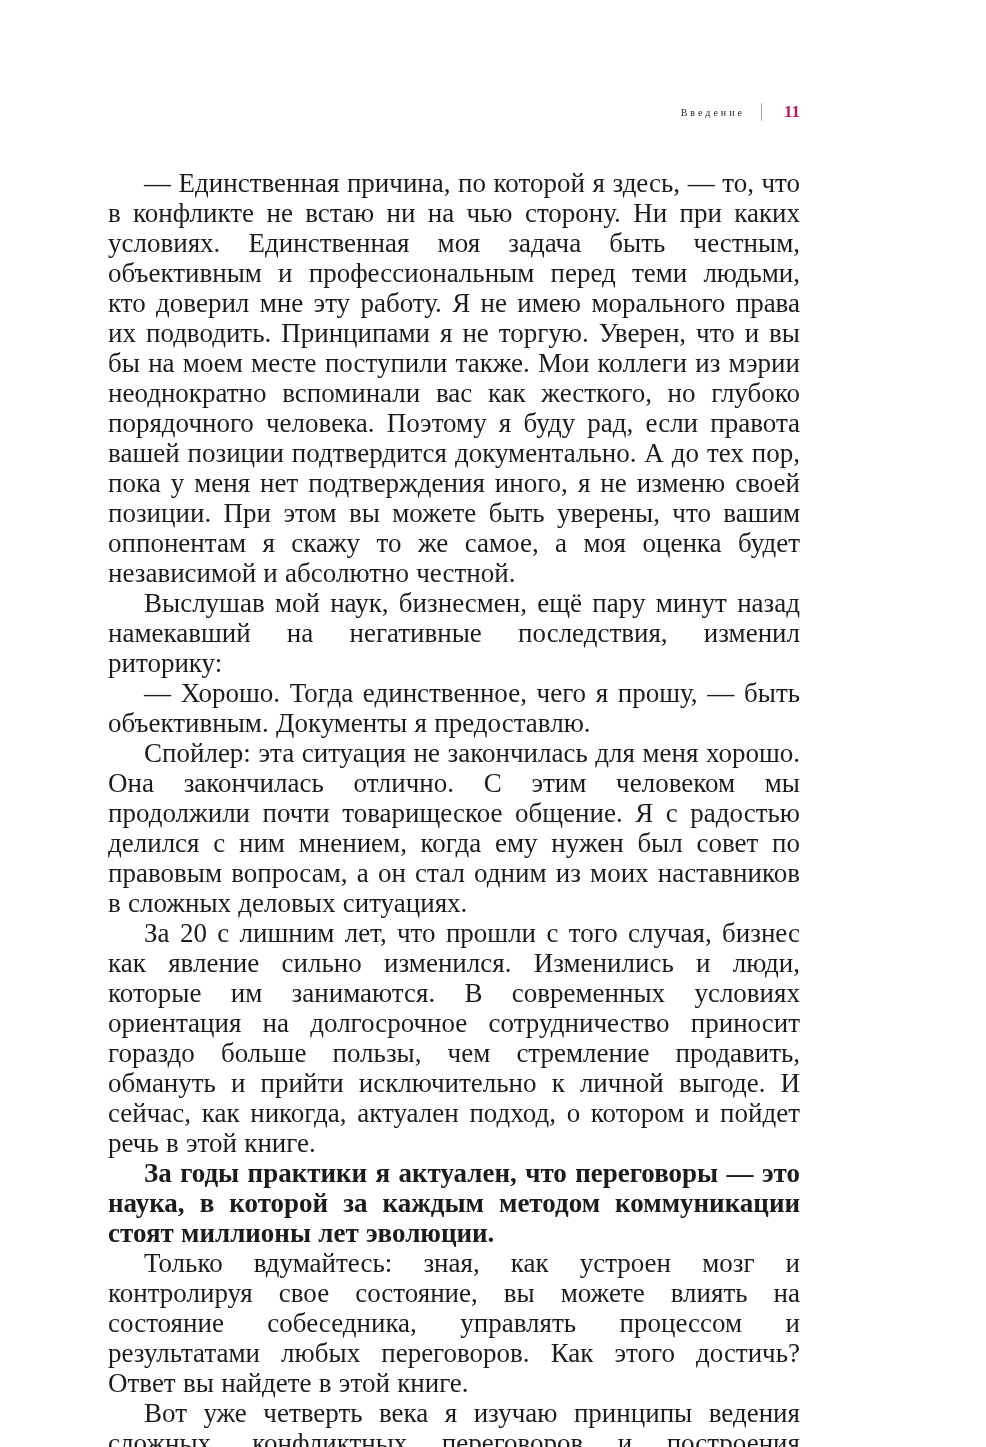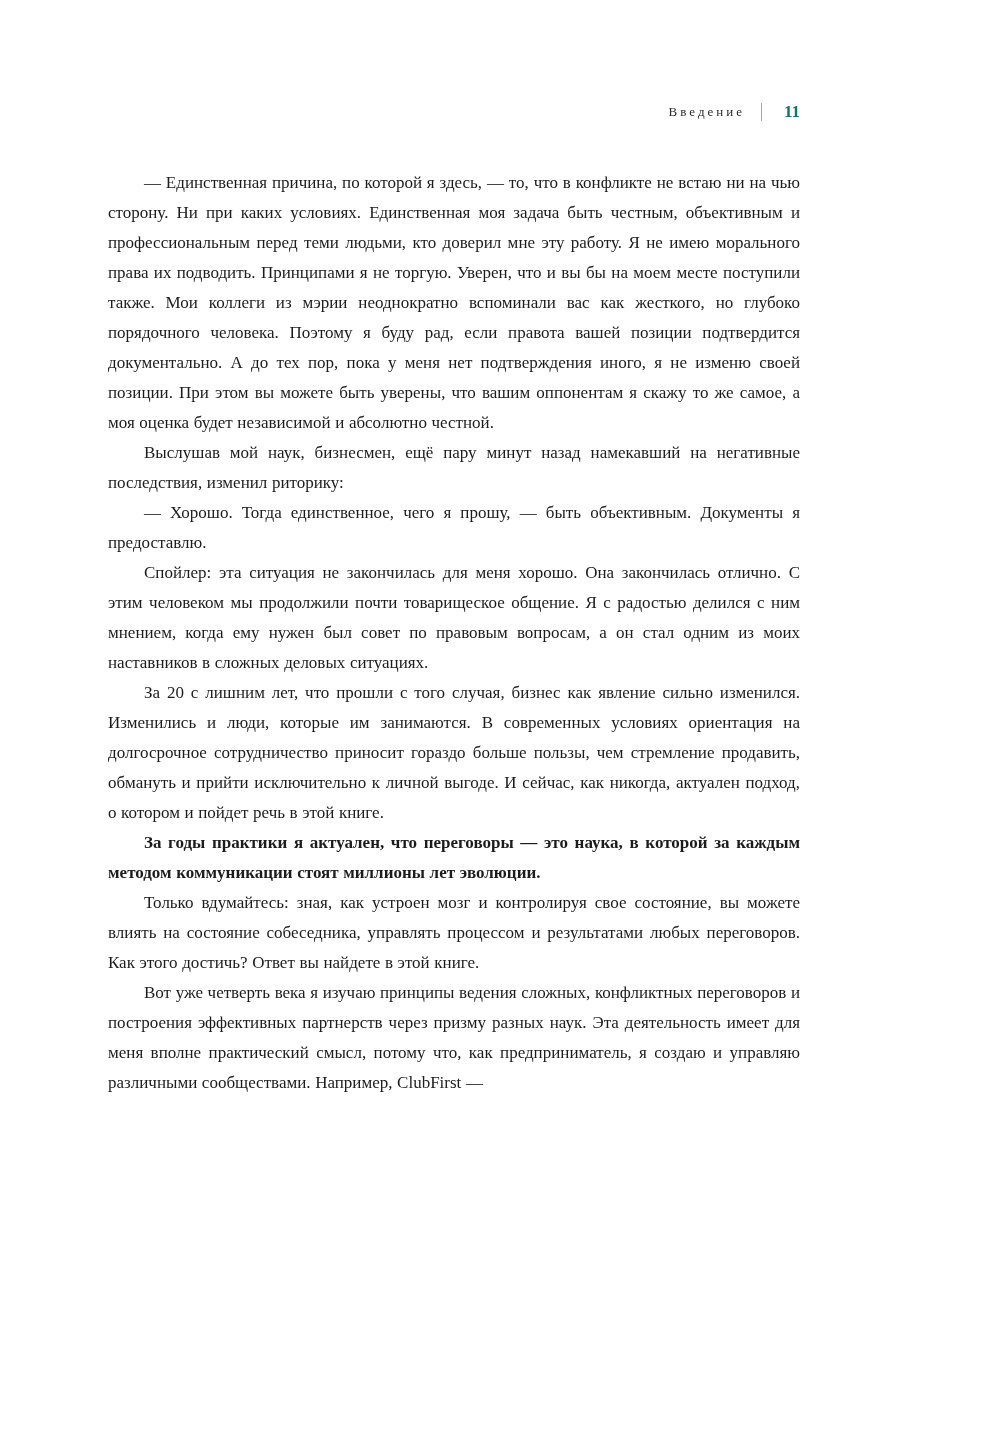--- a/index.html
+++ b/index.html
@@ -24,40 +24,40 @@
   }
   .running-header {
     display: flex;
     justify-content: flex-end;
     align-items: center;
     gap: 16px;
     margin-bottom: 44px;
     height: 24px;
   }
   .running-header .chapter {
-    font-size: 13px;
+    font-size: 10px;
     letter-spacing: 3px;
     color: #2b2b2b;
   }
   .running-header .divider {
     width: 1px;
     height: 18px;
     background: #a8a8a8;
     display: inline-block;
   }
   .running-header .pagenum {
     font-size: 17px;
     font-weight: bold;
-    color: #0f766e;
+    color: #be185d;
     min-width: 22px;
     text-align: right;
   }
   .body-text p {
     margin: 0;
-    font-size: 17px;
+    font-size: 27px;
     line-height: 30px;
     text-align: justify;
     text-indent: 36px;
     hyphens: auto;
     -webkit-hyphens: auto;
     word-spacing: 0.02em;
     color: #1c1c1c;
   }
   .body-text p.emphasis {
     font-weight: bold;

